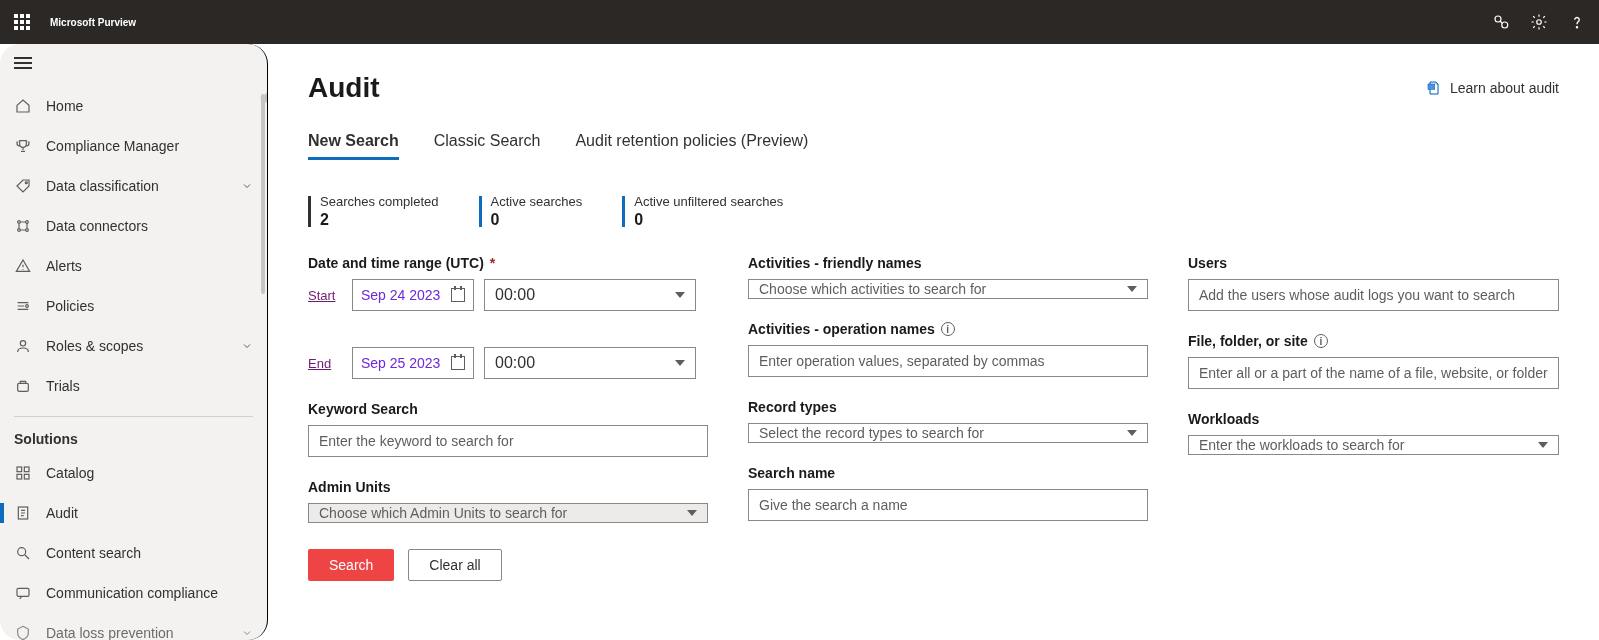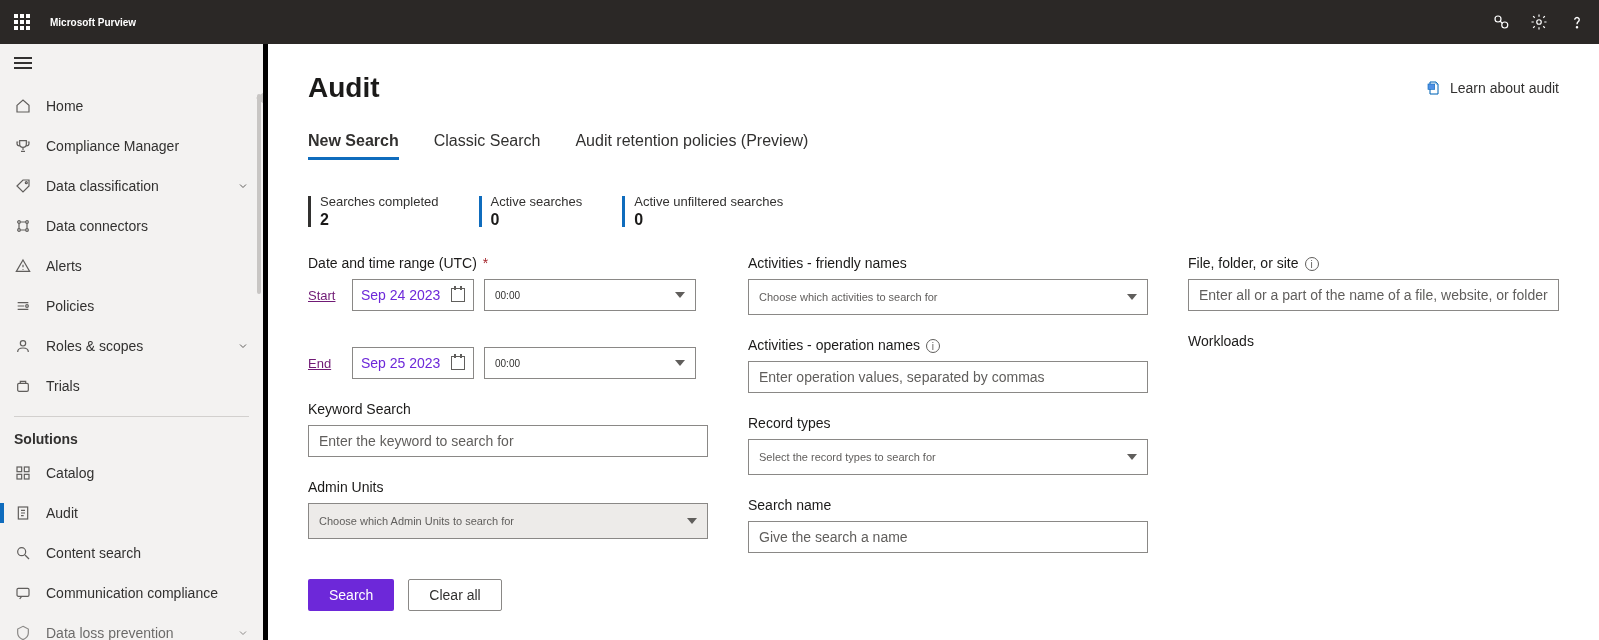--- a/index.html
+++ b/index.html
@@ -20,23 +20,24 @@
 .header .right { margin-left:auto; display:flex; align-items:center; gap:18px; }
 .header .icon-btn { width:20px;height:20px; display:flex; align-items:center; justify-content:center; cursor:pointer; color:#fff;}
 
 
 .below { display:flex; height:calc(640px - 44px); }
 
 
 .sidebar {
   width: 268px;
   background:#f3f2f1;
-  border-right:5px solid #000000;
+  border-right:1px solid #000000;
   position:relative;
   overflow:hidden;
+  border-radius:20px;
 }
 .sidebar .hamburger { padding:10px 14px; cursor:pointer; }
 .sidebar .hamburger div{ width:18px; height:2px; background:#323130; margin:3px 0;}
 .sidebar .nav { padding-top:4px; }
 .nav-item {
   display:flex; align-items:center;
   height:40px; padding:0 14px; gap:14px;
   font-size:14px; color:#323130; cursor:pointer;
   position:relative;
 }
@@ -74,42 +75,42 @@
 .stat .label{ font-size:13px; color:#323130; }
 .stat .value{ font-size:16px; font-weight:700; color:#1b1a19; margin-top:2px;}
 
 
 .form-area { display:flex; gap:40px; margin-top:26px; }
 .col { display:flex; flex-direction:column; gap:22px; }
 .col.col1 { width:400px; }
 .col.col2 { width:400px; }
 .col.col3 { flex:1; }
 
-.field-label { font-size:14px; font-weight:400; color:#1b1a19; display:flex; align-items:flex-end; gap:6px;}
+.field-label { font-size:14px; font-weight:700; color:#1b1a19; display:flex; align-items:center; gap:6px;}
 .field-label .req { color:#a4262c; }
 .info-icon{ width:14px;height:14px;border:1px solid #605e5c;border-radius:50%;display:inline-flex;align-items:center;justify-content:center;font-size:10px;color:#605e5c;}
 
 .date-row{ display:flex; align-items:center; gap:10px; margin-top:8px;}
 .date-row .mini-label{ width:34px; font-size:13px; color:#701a75;text-decoration:underline;}
 .date-box{ display:flex; align-items:center; border:1px solid #8a8886; height:32px; width:122px; padding:0 8px; font-size:14px; color:#6d28d9; background:#fff; gap:6px;}
-.time-box{ display:flex; align-items:center; justify-content:space-between; border:1px solid #8a8886; height:32px; width:212px; padding:0 10px; font-size:10px; color:#323130; background:#fff;}
+.time-box{ display:flex; align-items:center; justify-content:space-between; border:1px solid #8a8886; height:32px; width:212px; padding:0 10px; font-size:16px; color:#323130; background:#fff;}
 .text-input{ border:1px solid #8a8886; height:32px; padding:0 10px; font-size:14px; color:#323130; background:#fff; width:100%;}
 .text-input::placeholder{ color:#605e5c; }
-.select-like{ display:flex; align-items:center; justify-content:space-between; border:1px solid #8a8886; height:36px; padding:0 10px; font-size:11px; color:#605e5c; background:#fff; width:100%; cursor:pointer;}
+.select-like{ display:flex; align-items:center; justify-content:space-between; border:1px solid #8a8886; height:20px; padding:0 10px; font-size:14px; color:#605e5c; background:#fff; width:100%; cursor:pointer;}
 .select-like.disabled{ background:#edebe9; color:#605e5c; cursor:default;}
 
 .chev-down{ width:0;height:0;border-left:5px solid transparent;border-right:5px solid transparent;border-top:6px solid #605e5c;}
 .cal-icon{ width:14px;height:14px; border:1px solid #605e5c; position:relative; margin-left:auto;}
 .cal-icon::before{content:"";position:absolute;top:-3px;left:2px;width:2px;height:4px;background:#605e5c;}
 .cal-icon::after{content:"";position:absolute;top:-3px;right:2px;width:2px;height:4px;background:#605e5c;}
 
 
 .btn-row{ display:flex; gap:14px; margin-top:26px; margin-bottom:20px;}
 .btn{ height:32px; padding:0 20px; font-size:14px; border:1px solid transparent; cursor:pointer; display:flex; align-items:center; border-radius:2px;}
-.btn.primary{ background:#6d28d9; color:#fff; }
+.btn.primary{ background:#ef4444; color:#fff; }
 .btn.secondary{ background:#fff; color:#323130; border-color:#8a8886;}
 
 svg{display:block;}
 </style>
 </head>
 <body>
 
 <div class="header">
   <div class="waffle">
     <span></span>
@@ -402,28 +403,36 @@
           </div>
         </div>
         <div>
           <div class="field-label">Search name</div>
           <input class="text-input" style="margin-top: 8px;" placeholder="Give the search a name">
         </div>
       </div>
 
       <div class="col col3">
         <div>
+          <div class="field-label">Users</div>
+          <input class="text-input" style="margin-top: 8px;" placeholder="Add the users whose audit logs you want to search">
+        </div>
+        <div>
           <div class="field-label">
               <span>File, folder, or site</span> 
               <span class="info-icon">i</span>
             </div>
           <input class="text-input" style="margin-top: 8px;" placeholder="Enter all or a part of the name of a file, website, or folder">
         </div>
         <div>
           <div class="field-label">Workloads</div>
+          <div class="select-like" style="margin-top:8px;">
+            <span>Enter the workloads to search for</span>
+            <span class="chev-down"></span>
+          </div>
         </div>
       </div>
     </div>
 
     <div class="btn-row">
       <button class="btn primary">
           <span>Search</span>
         </button>
       <button class="btn secondary">
           <span>Clear all</span>

